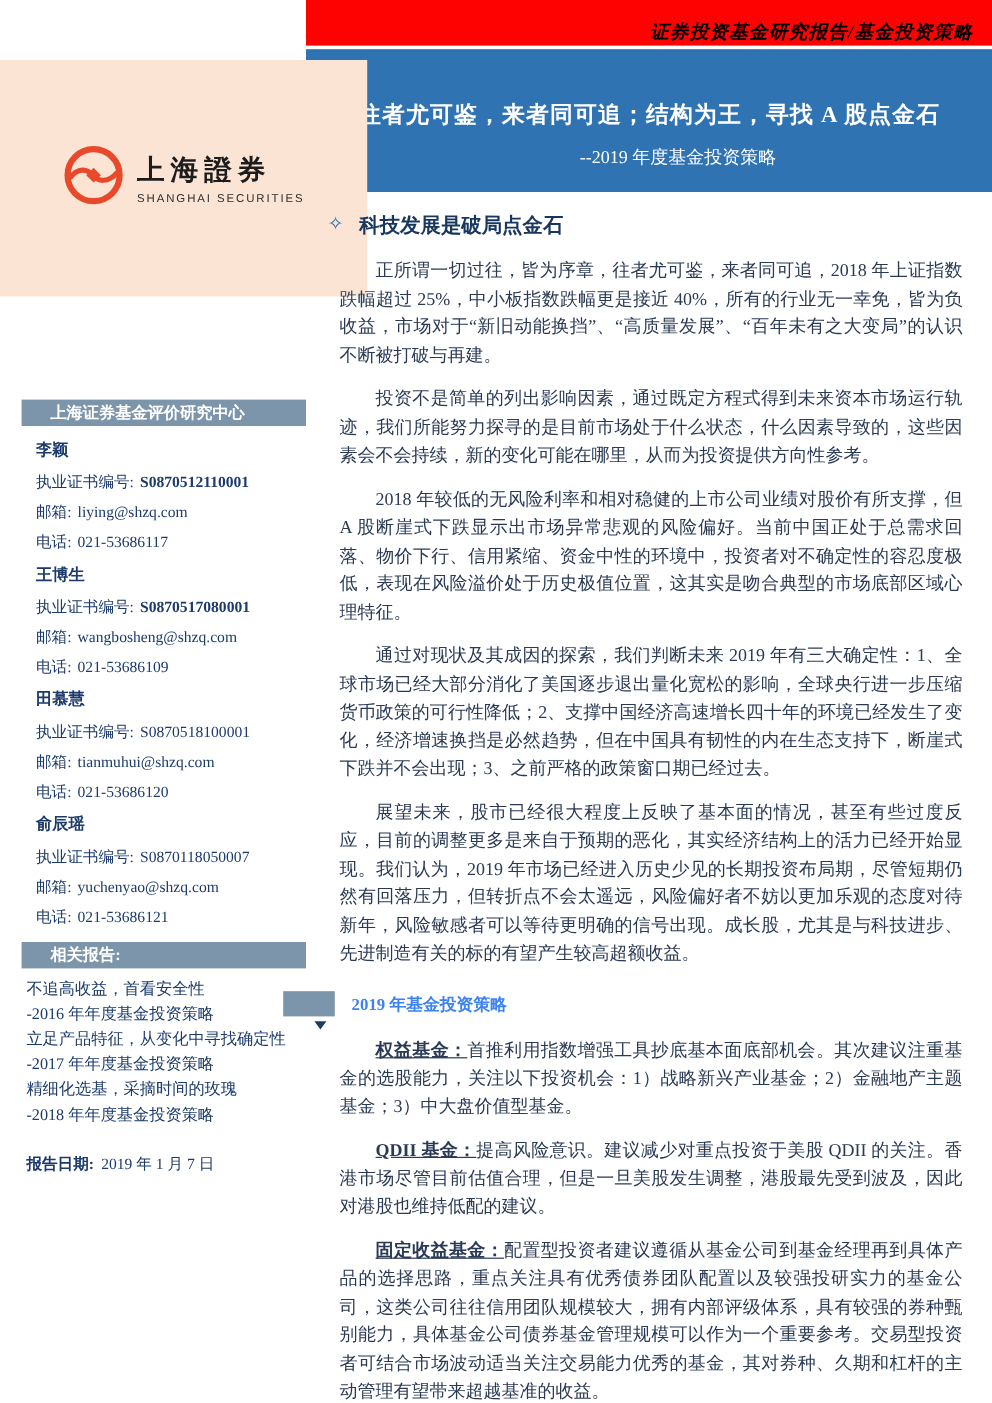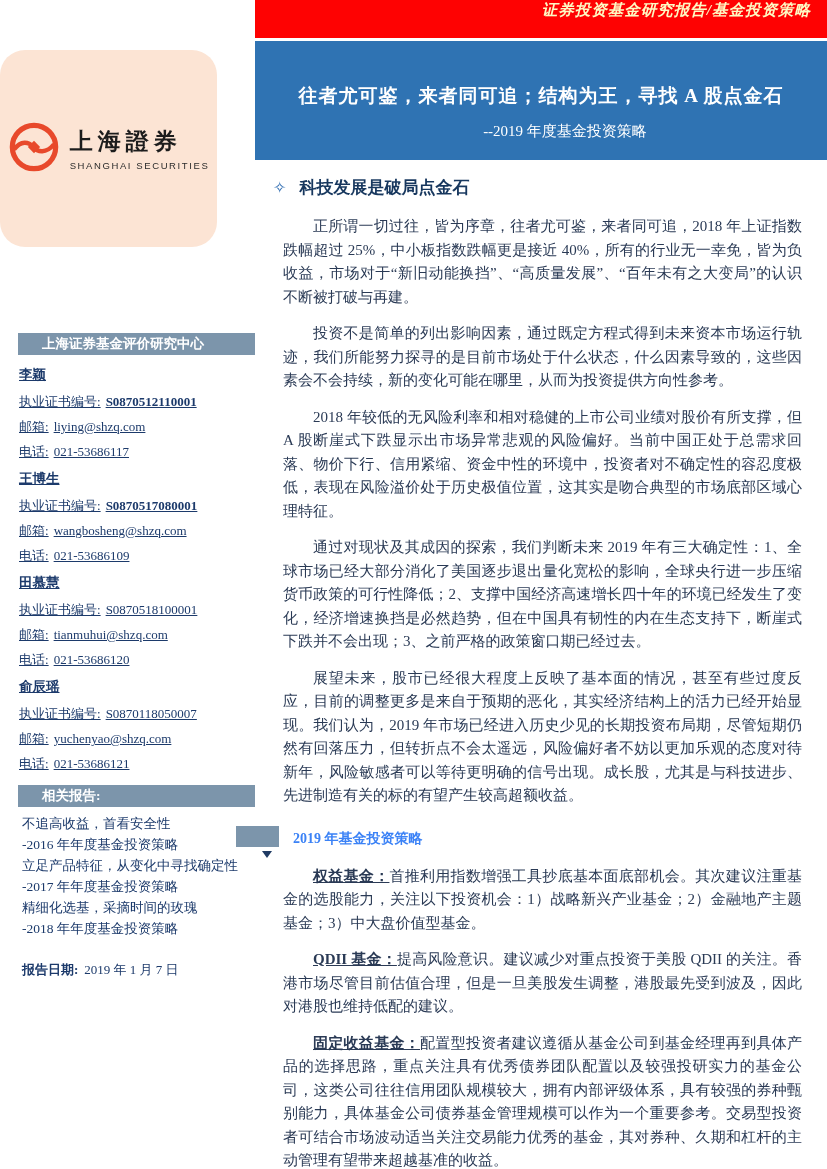--- a/index.html
+++ b/index.html
@@ -5,50 +5,50 @@
   * { margin:0; padding:0; box-sizing:border-box; }
   html,body { background:#ffffff; }
   .page {
     position:relative; width:827px; height:1169px; background:#ffffff;
     font-family:"Liberation Serif","DejaVu Serif",serif; overflow:hidden;
   }
 
   
   .banner {
     position:absolute; left:255px; top:0; width:572px; height:38px;
-    background:#fe0202; color:#fef9c3;
-    display:flex; align-items:flex-start; justify-content:flex-end;
+    background:#fe0202; color:#000000;
+    display:flex; align-items:flex-end; justify-content:flex-end;
     padding-right:16px; font-weight:bold; font-style:italic; font-size:15.5px;
     letter-spacing:1px;
   }
 
   
   .titleband {
     position:absolute; left:255px; top:41px; width:572px; height:119px;
     background:#2f73b3; color:#ffffff; text-align:center;
   }
   .titleband .t1 { padding-top:42px; font-size:19px; font-weight:bold; letter-spacing:1px; }
   .titleband .t2 { margin-top:13px; font-size:15px;padding-left:48px; }
 
   
   .logo-block {
-    position:absolute; left:0; top:50px; width:217px; height:197px;
-    background:#fce4d4; display:flex; align-items:center; justify-content:center;border-radius:25px;
+    position:absolute; left:0; top:50px; width:306px; height:197px;
+    background:#fce4d4; display:flex; align-items:center; justify-content:center;
   }
   .logo-inner { display:flex; align-items:center; gap:10px; }
   .logo-text-cn { font-size:23px; font-weight:bold; letter-spacing:5px; color:#1c1c1c; font-family:"Liberation Serif",serif; }
   .logo-text-en { font-size:9.5px; letter-spacing:1.6px; color:#2c2c2c; margin-top:3px; font-family:"Liberation Sans",sans-serif; }
 
   
   .sidebar { position:absolute; left:18px; top:333px; width:237px; color:#1c3a6b; }
   .sbar {
     background:#7c95ab; color:#ffffff; font-weight:bold; font-size:13.5px;
     padding:3px 24px; line-height:16px;
   }
-  .analyst { margin-left:1px;text-decoration:underline; }
+  .analyst { margin-left:12px; }
   .analyst .name { font-weight:bold; font-size:13.5px; margin-top:11px; }
   .srow { font-size:13px; margin-top:10px; line-height:15px; white-space:nowrap; }
   .srow .lbl { margin-right:5px; }
   .srow .bold { font-weight:bold; }
   .sbar2 { margin-top:14px; }
   .reports { margin-left:4px; margin-top:6px; font-size:13.5px; }
   .reports div { line-height:21px; white-space:nowrap; }
   .datebox { margin-left:4px; margin-top:22px; font-size:13px;font-family:Liberation Serif, serif; }
   .datebox .lbl { font-weight:bold; margin-right:6px; }
 

